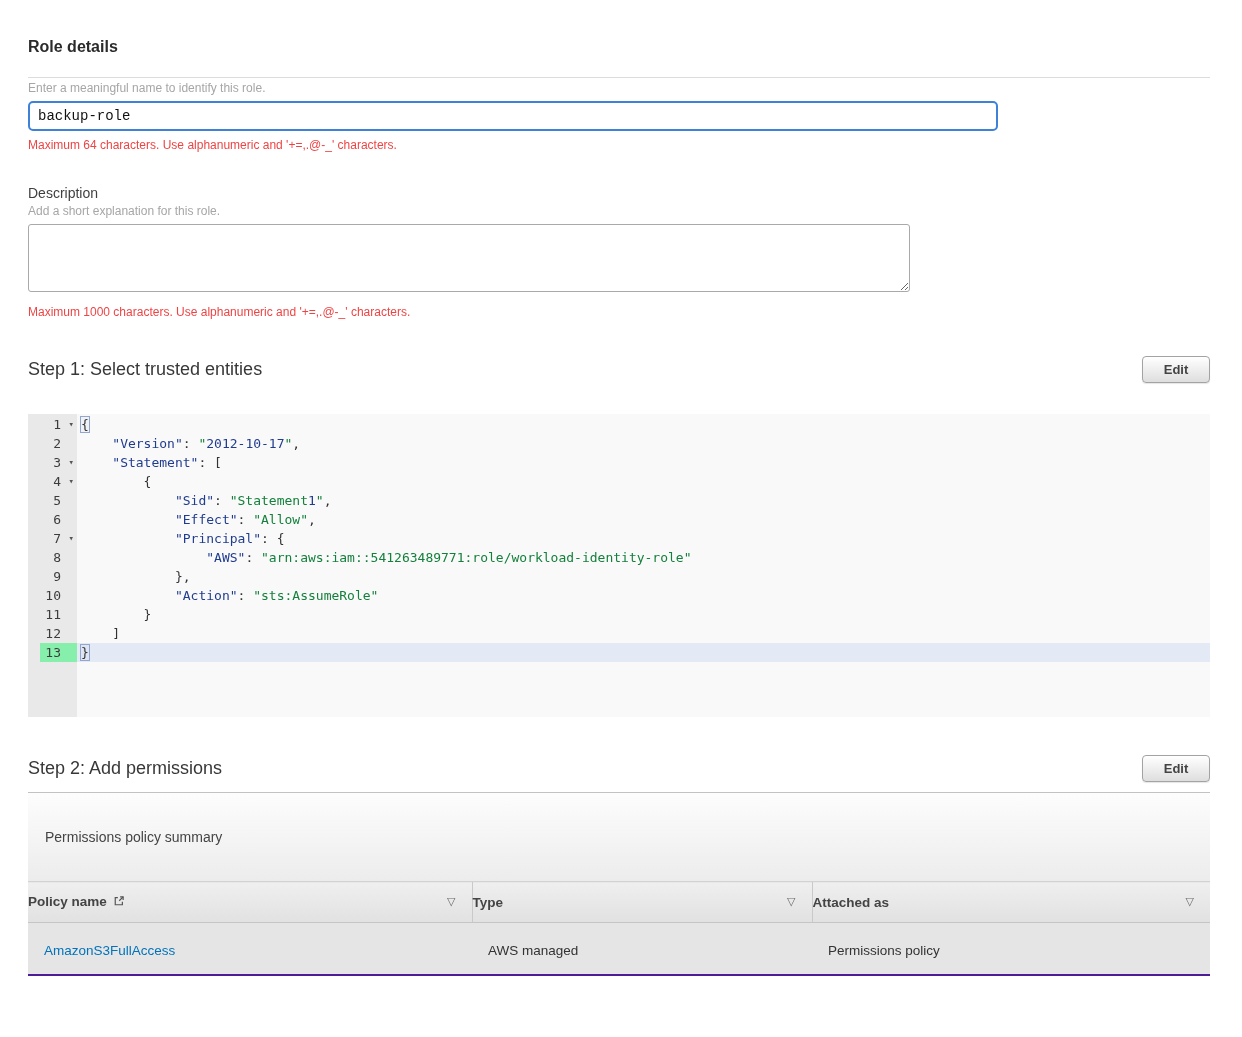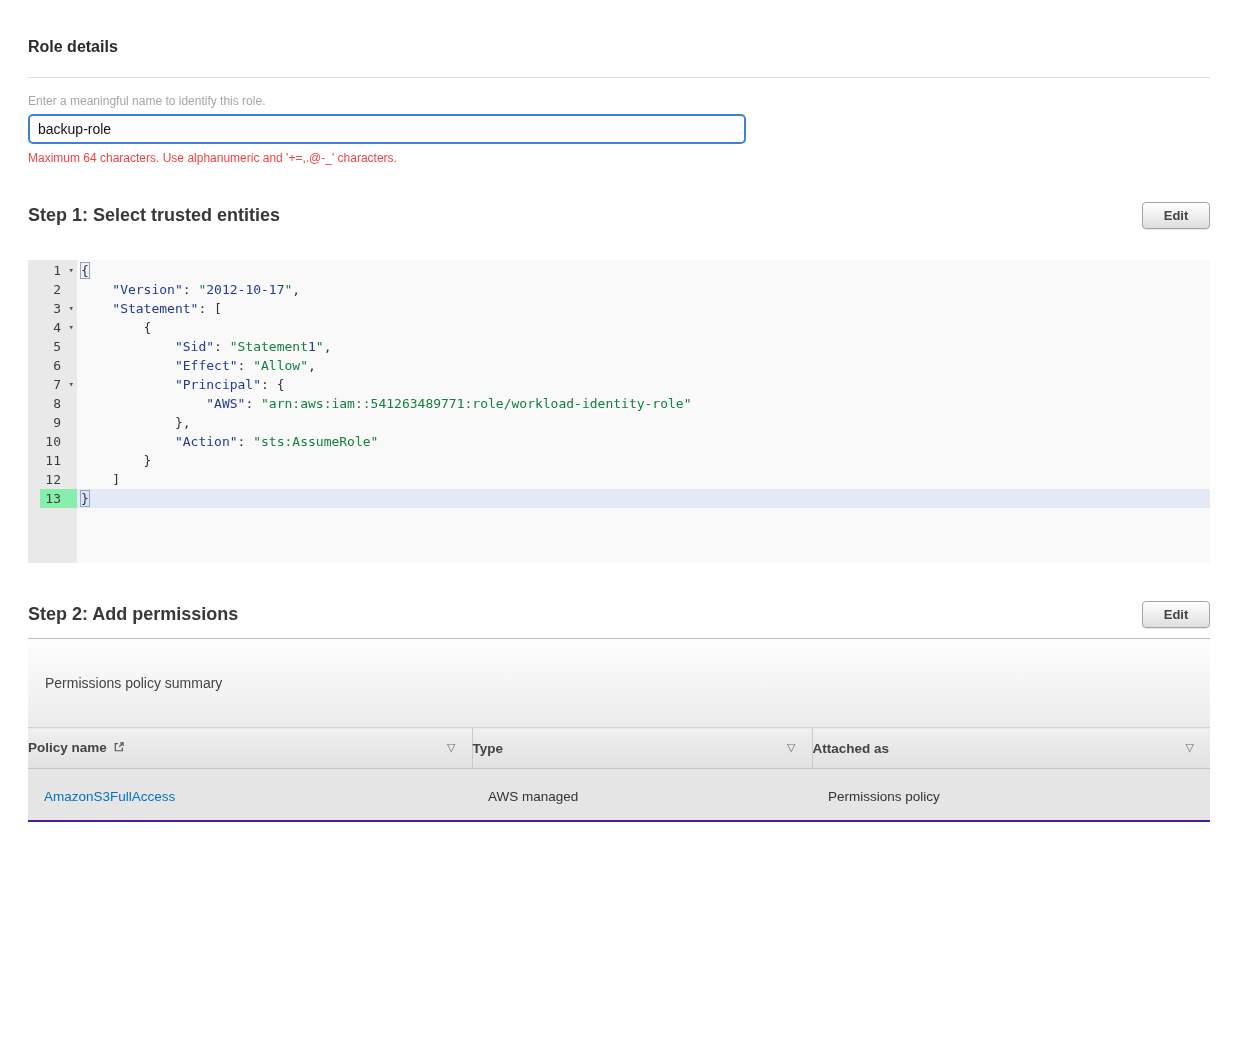--- a/index.html
+++ b/index.html
@@ -10,44 +10,44 @@
     color: #333; overflow: hidden;
   }
   .container { padding: 0 32px 0 28px; }
 
   .page-title { margin-top: 12px; font-size: 25px; font-weight: 400; color: #2b2b2b; letter-spacing: 0.2px; }
 
   .section-heading { margin-top: 38px; font-size: 16px; font-weight: 700; color: #2b2b2b; }
   .divider { margin-top: 21px; border: none; border-top: 1px solid #dcdcdc; height: 0; }
 
   .field-label { margin-top: 17px; font-size: 14px; color: #3f3f3f; }
-  .field-helper { margin-top: 16px; font-size: 12px; color: #a6a6a6; }
+  .field-helper { margin-top: 3px; font-size: 12px; color: #a6a6a6; }
   .field-hint { margin-top: 7px; font-size: 12px; color: #ef4444; }
 
   .text-input {
-    display: block; margin-top: 6px; width: 718px; height: 30px;
+    display: block; margin-top: 6px; width: 970px; height: 30px;
     border: 2px solid #3e82d8; border-radius: 5px;
     padding: 0 8px; font-size: 14px; color: #111;
-    font-family: Liberation Sans, sans-serif; outline: none;
+    font-family: Liberation Mono, monospace; outline: none;
     background: #fff;
   }
   .desc-block { margin-top: 33px; }
   .textarea-input {
     display: block; margin-top: 6px; width: 882px; height: 68px;
     border: 1px solid #a9a9a9; border-radius: 3px;
     padding: 6px 8px; font-size: 14px; color: #111;
     font-family: "Liberation Sans", sans-serif; outline: none;
     resize: both;
   }
   .desc-hint { margin-top: 13px; }
 
   .step-row { display: flex; align-items: center; justify-content: space-between; }
   .step1-row { margin-top: 37px; }
   .step2-row { margin-top: 38px; }
-  .step-heading { font-size: 18px; font-weight: 700; color: #383838; }
+  .step-heading { font-size: 18px; font-weight: 400; color: #383838; }
   .edit-btn {
     min-width: 68px; padding: 5px 18px;
     font-family: "Liberation Sans", sans-serif;
     font-size: 13px; font-weight: 700; color: #444;
     background: linear-gradient(#ffffff, #dedede);
     border: 1px solid #a3a3a3; border-radius: 4px;
     box-shadow: 0 1px 1px rgba(0,0,0,0.1);
     cursor: pointer;
   }
 
@@ -99,20 +99,26 @@
 
   <h2 class="section-heading">Role details</h2>
   <hr class="divider">
 
   <div>
     <div class="field-helper">Enter a meaningful name to identify this role.</div>
     <input class="text-input" type="text" autofocus="" value="backup-role" style="">
     <div class="field-hint">Maximum 64 characters. Use alphanumeric and '+=,.@-_' characters.</div>
   </div>
 
+  <div class="desc-block">
+    <div class="field-label">Description</div>
+    <div class="field-helper">Add a short explanation for this role.</div>
+    <textarea class="textarea-input" style=""></textarea>
+    <div class="field-hint desc-hint">Maximum 1000 characters. Use alphanumeric and '+=,.@-_' characters.</div>
+  </div>
 
   <div class="step-row step1-row">
     <div class="step-heading">Step 1: Select trusted entities</div>
     <button class="edit-btn">Edit</button>
   </div>
 
   <div class="editor">
     <div class="gutter">
         <div class="gutter-cell"><span>1</span><span class="fold">▾</span></div>
         <div class="gutter-cell"><span>2</span></div>

